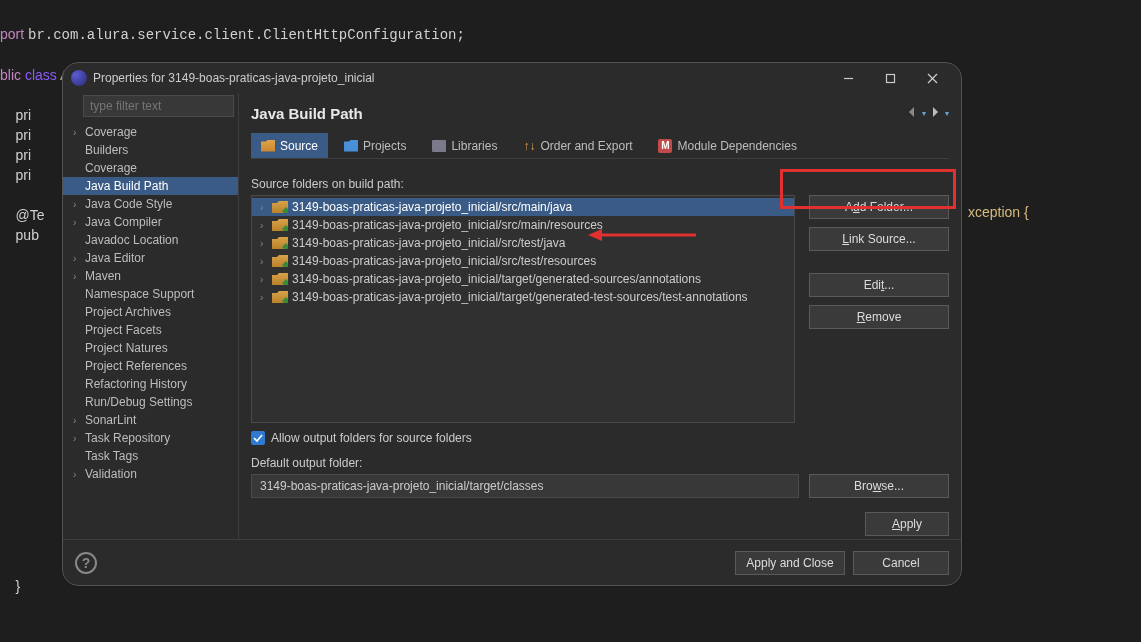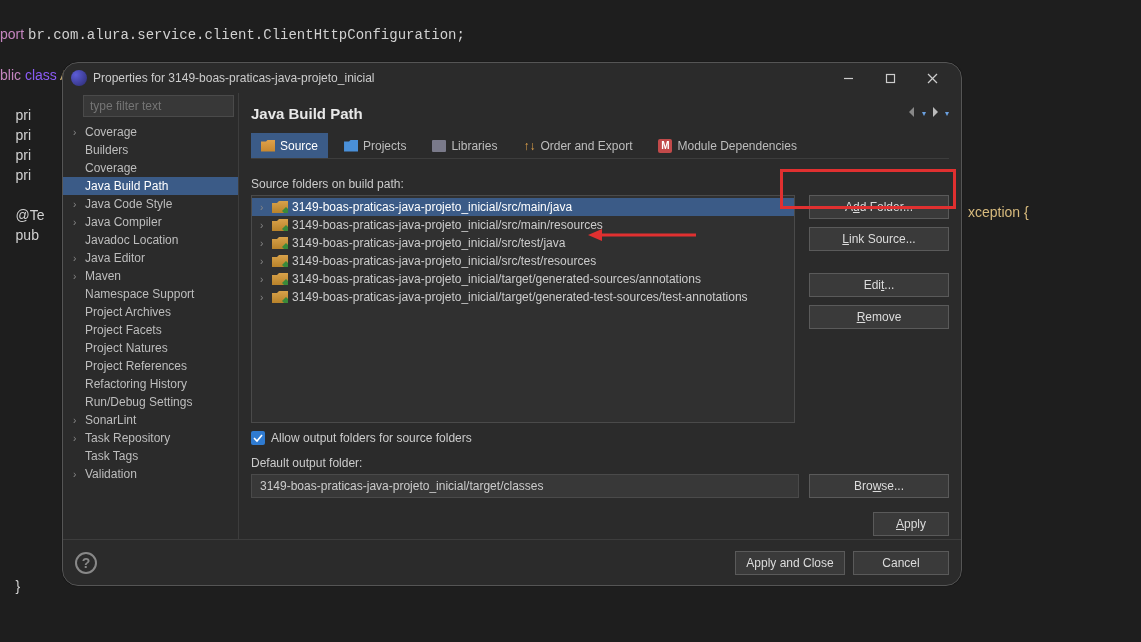--- a/index.html
+++ b/index.html
@@ -332,21 +332,21 @@
         <label>Default output folder:</label>
         <div class="out-input-row">
           <input type="text" value="3149-boas-praticas-java-projeto_inicial/target/classes" style="">
           <div class="btn" style="width:140px">
               <span>Bro<span class="ul">w</span>se...</span>
             </div>
         </div>
       </div>
 
       <div class="footer-right">
-        <div class="btn" style="width:76px">
+        <div class="btn" style="width:84px">
             <span><span class="ul">A</span>pply</span>
           </div>
       </div>
 
     </div>
   </div>
 
   <div class="dialog-footer">
     <div class="help">?</div>
     <span class="spacer"></span>

